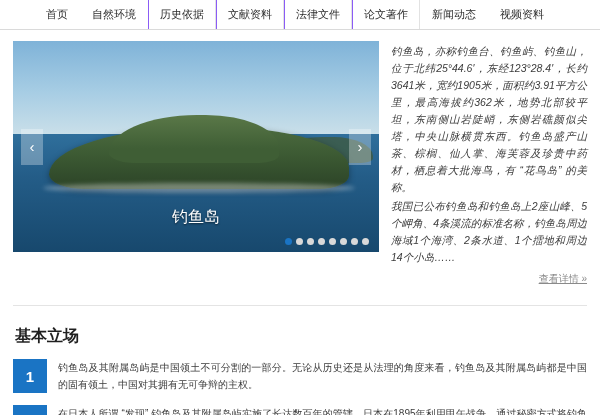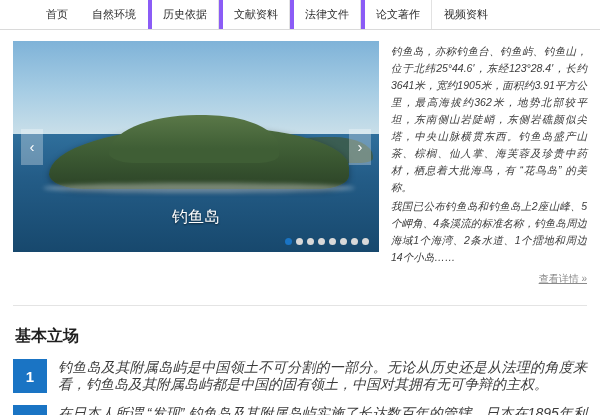--- a/index.html
+++ b/index.html
@@ -30,21 +30,21 @@
     color: #2d2d2d;
     padding: 0 11px;
     line-height: 29px;
     height: 29px;
     white-space: nowrap;
     border-left: 1px solid transparent;
     border-right: 1px solid transparent;
     cursor: pointer;
   }
   .nav-item.boxed {
-    border-left: 4px solid #8b5cf6;
+    border-left: 1px solid #8b5cf6;
     border-right: 1px solid #e2e2e2;
   }
 
   
   .hero {
     display: flex;
     padding: 11px 13px 0 13px;
     gap: 12px;
   }
   .slider {
@@ -172,40 +172,40 @@
     background: #1a74c4;
     color: #ffffff;
     font-size: 15px;
     font-weight: bold;
     display: flex;
     align-items: center;
     justify-content: center;
     margin-right: 11px;
   }
   .stance-text {
-    font-size: 14px;
+    font-size: 10px;
     line-height: 17px;
     color: #3b3b3b;
     text-align: justify;
     flex: 1 1 auto;
-    font-style: italic;
   }
 </style>
 </head>
 <body>
 
 <div class="page">
 
   <div class="nav">
     <div class="nav-item">首页</div>
     <div class="nav-item">自然环境</div>
     <div class="nav-item boxed">历史依据</div>
     <div class="nav-item boxed">文献资料</div>
     <div class="nav-item boxed">法律文件</div>
     <div class="nav-item boxed">论文著作</div>
+    <div class="nav-item">新闻动态</div>
     <div class="nav-item">视频资料</div>
   </div>
 
   <div class="hero">
 
     <div class="slider">
       <div class="sky"></div>
       <div class="sea"></div>
       <div class="island-far"></div>
       <div class="island"></div>

